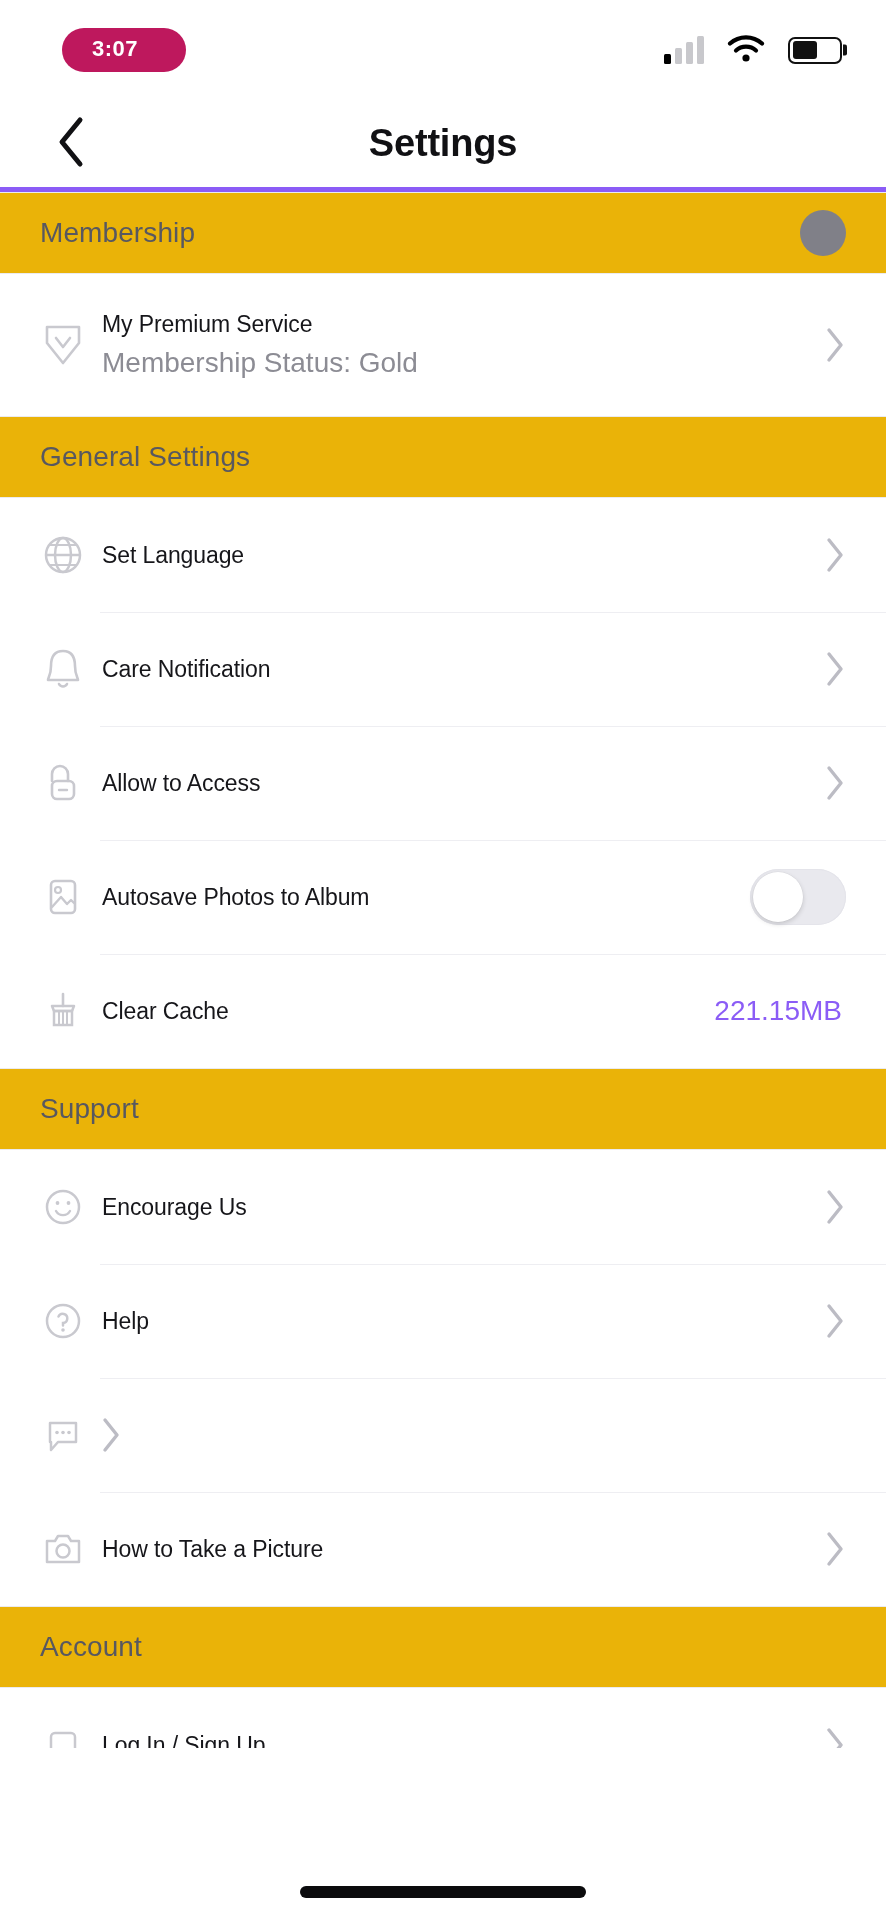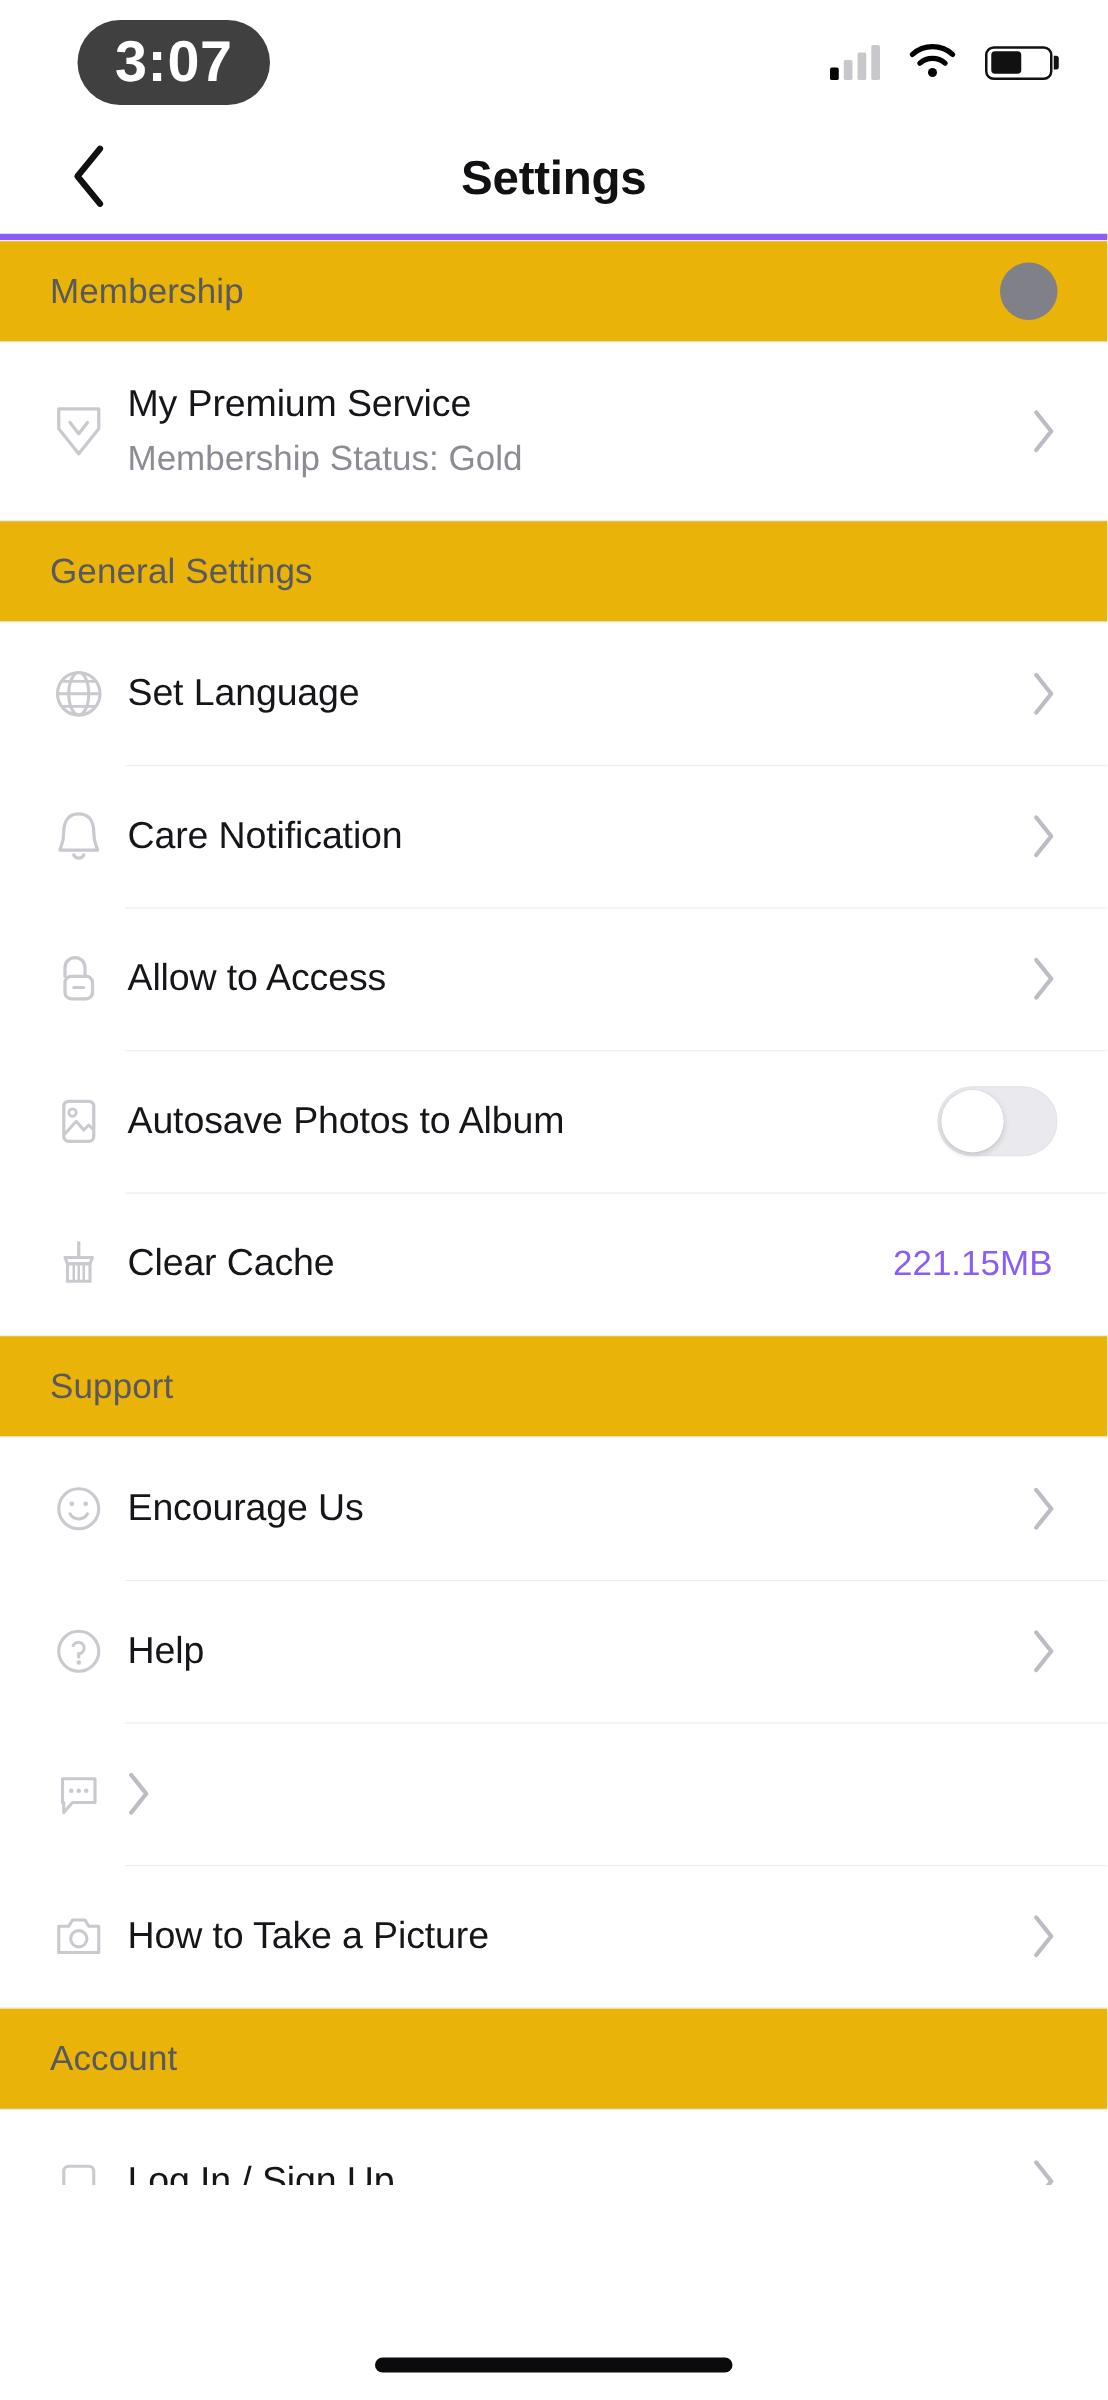--- a/index.html
+++ b/index.html
@@ -12,23 +12,23 @@
   }
   .phone { position:relative; width:886px; height:1920px; background:#ffffff; }
 
   
   .statusbar {
     height:100px;
     display:flex; align-items:center; justify-content:space-between;
     padding:0 44px 0 62px;
   }
   .time-pill {
-    background:#404040;
+    background:#be185d;
     color:#ffffff;
-    font-size:46px;
+    font-size:22px;
     font-weight:bold;
     letter-spacing:0.5px;
     border-radius:44px;
     padding:10px 30px 12px;
     line-height:1;
     min-width:124px;
     text-align:left;
   }
   .status-icons { display:flex; align-items:center; gap:22px; }
 
@@ -102,21 +102,21 @@
     position:absolute; left:100px; right:0; top:0;
     height:1px; background:#eeeef2;
   }
   .row-icon {
     width:74px; min-width:74px;
     display:flex; align-items:center; justify-content:center;
     color:#c3c3c9;
   }
   .row-body { flex:1; display:flex; flex-direction:column; gap:10px; padding-left:2px; }
   .row-title {
-    font-size:30px; color:#16161a; letter-spacing:-0.1px; line-height:1.15;
+    font-size:23px; color:#16161a; letter-spacing:-0.1px; line-height:1.15;
   }
   .row-sub {
     font-size:28px; color:#8c8c94; line-height:1.15;
   }
   .row-value {
     font-size:28px; color:#8b5cf6; margin-right:4px;
   }
   .chev { color:#bcbcc4; display:flex; align-items:center; }
 
   

